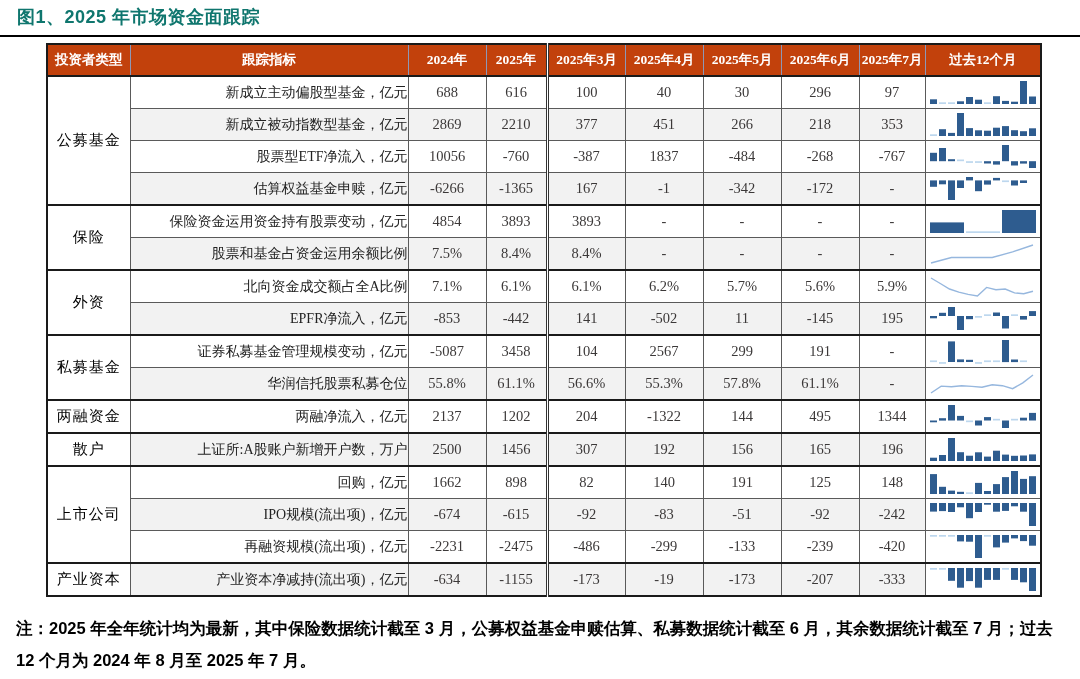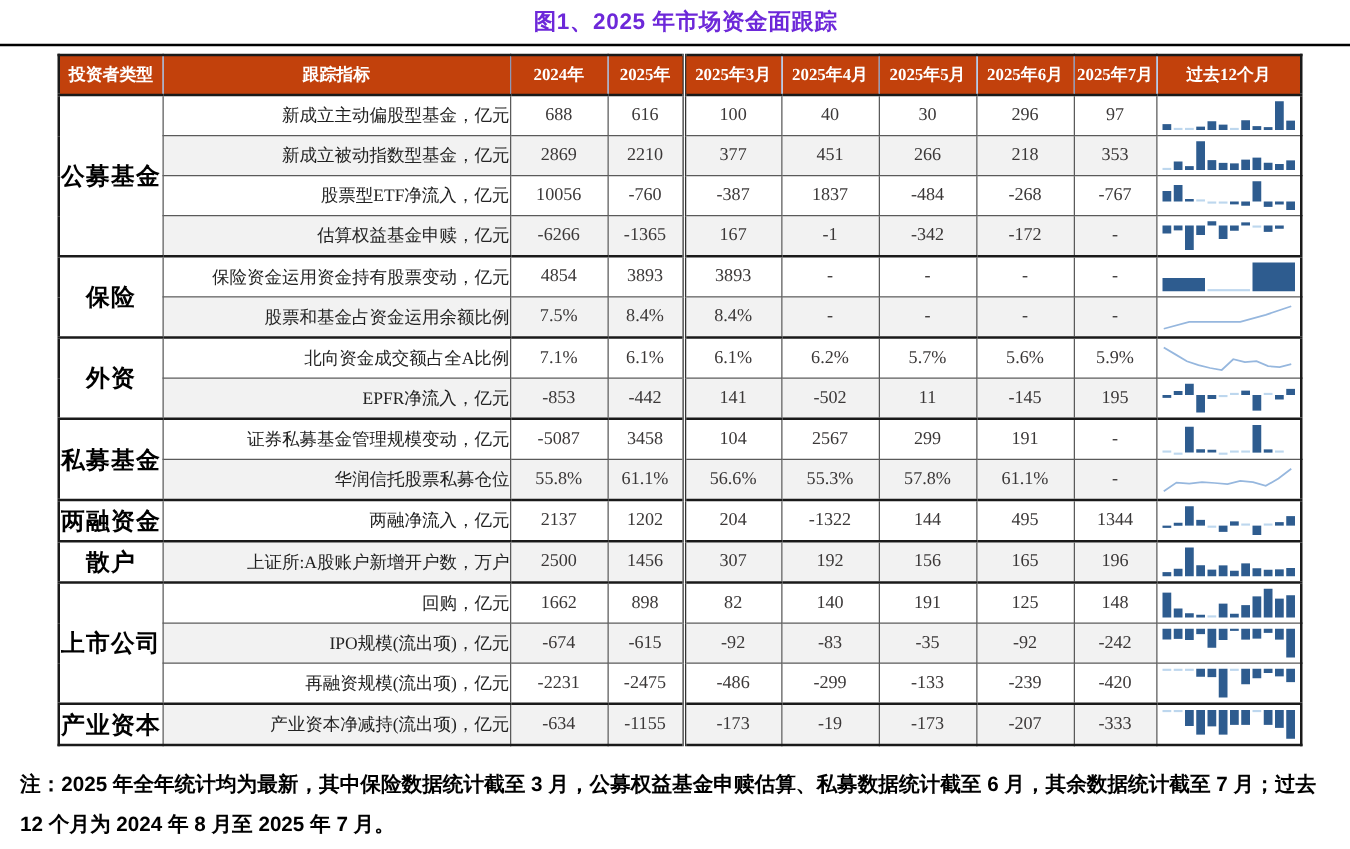--- a/index.html
+++ b/index.html
@@ -1,26 +1,26 @@
 <!DOCTYPE html>
 <html><head>
 <meta charset="utf-8">
 <style>
   html,body{margin:0;padding:0;}
   body{width:1080px;height:679px;background:#ffffff;font-family:"Liberation Sans",sans-serif;overflow:hidden;}
-  .title{font-size:18px;font-weight:bold;color:#6d28d9;padding:5px 0 6px 17px;letter-spacing:.5px;text-align:center;}
+  .title{font-size:18px;font-weight:bold;color:#0f766e;padding:5px 0 6px 17px;letter-spacing:.5px;}
   .rule{height:2px;background:#000;width:1080px;}
   table{border-collapse:collapse;table-layout:fixed;margin:6px 0 0 46px;width:994px;
         font-family:"Liberation Serif",serif;border:2px solid #1a1a1a;}
   th{background:#c2410c;color:#fff;font-size:13.5px;font-weight:bold;height:30px;
      border:1px solid #8d97b8;padding:0;white-space:nowrap;overflow:hidden;}
   td{border:1px solid #5a5a5a;height:29px;font-size:14.5px;color:#3b3838;text-align:center;
      padding:0;white-space:nowrap;overflow:hidden;background:#fff;}
   td.ind{text-align:right;padding-left:7px;font-size:14px;color:#222;}
-  td.cat{font-weight:bold;color:#000;font-size:19px;letter-spacing:1px;background:#fff;}
+  td.cat{font-weight:normal;color:#000;font-size:15px;letter-spacing:1px;background:#fff;}
   tr.shade td{background:#f2f2f2;}
   tr.shade td.cat, tr.shade td.spark{background:#fff;}
   tr.sec-start td{border-top:2px solid #1a1a1a;}
   td.mstart, th.mstart{border-left:3px double #333;}
   td.spark{padding:1px 2px;}
   td.spark svg{display:block;margin:0 auto;}
   .footer{margin:15px 0 0 16px;font-size:16.5px;color:#000;line-height:1.95;width:1050px;font-weight:bold;}
   .footer .note{font-weight:bold;}
 </style>
 </head>
@@ -357,21 +357,21 @@
             <rect x="101.0" width="7.0" y="6.2" height="17.8" fill="#2e5c8f"></rect>
           </svg>
         </td>
       </tr>
       <tr class="shade">
         <td class="ind">IPO规模(流出项)，亿元</td>
         <td class="val">-674</td>
         <td class="val">-615</td>
         <td class="val mstart">-92</td>
         <td class="val">-83</td>
-        <td class="val">-35</td>
+        <td class="val">-51</td>
         <td class="val">-92</td>
         <td class="val">-242</td>
         <td class="spark">
           <svg width="110" height="25">
             <rect x="2.0" width="7.0" y="1.0" height="8.6" fill="#2e5c8f"></rect>
             <rect x="11.0" width="7.0" y="1.0" height="8.1" fill="#2e5c8f"></rect>
             <rect x="20.0" width="7.0" y="1.0" height="9.0" fill="#2e5c8f"></rect>
             <rect x="29.0" width="7.0" y="1.0" height="4.3" fill="#2e5c8f"></rect>
             <rect x="38.0" width="7.0" y="1.0" height="15.2" fill="#2e5c8f"></rect>
             <rect x="47.0" width="7.0" y="1.0" height="9.0" fill="#2e5c8f"></rect>

